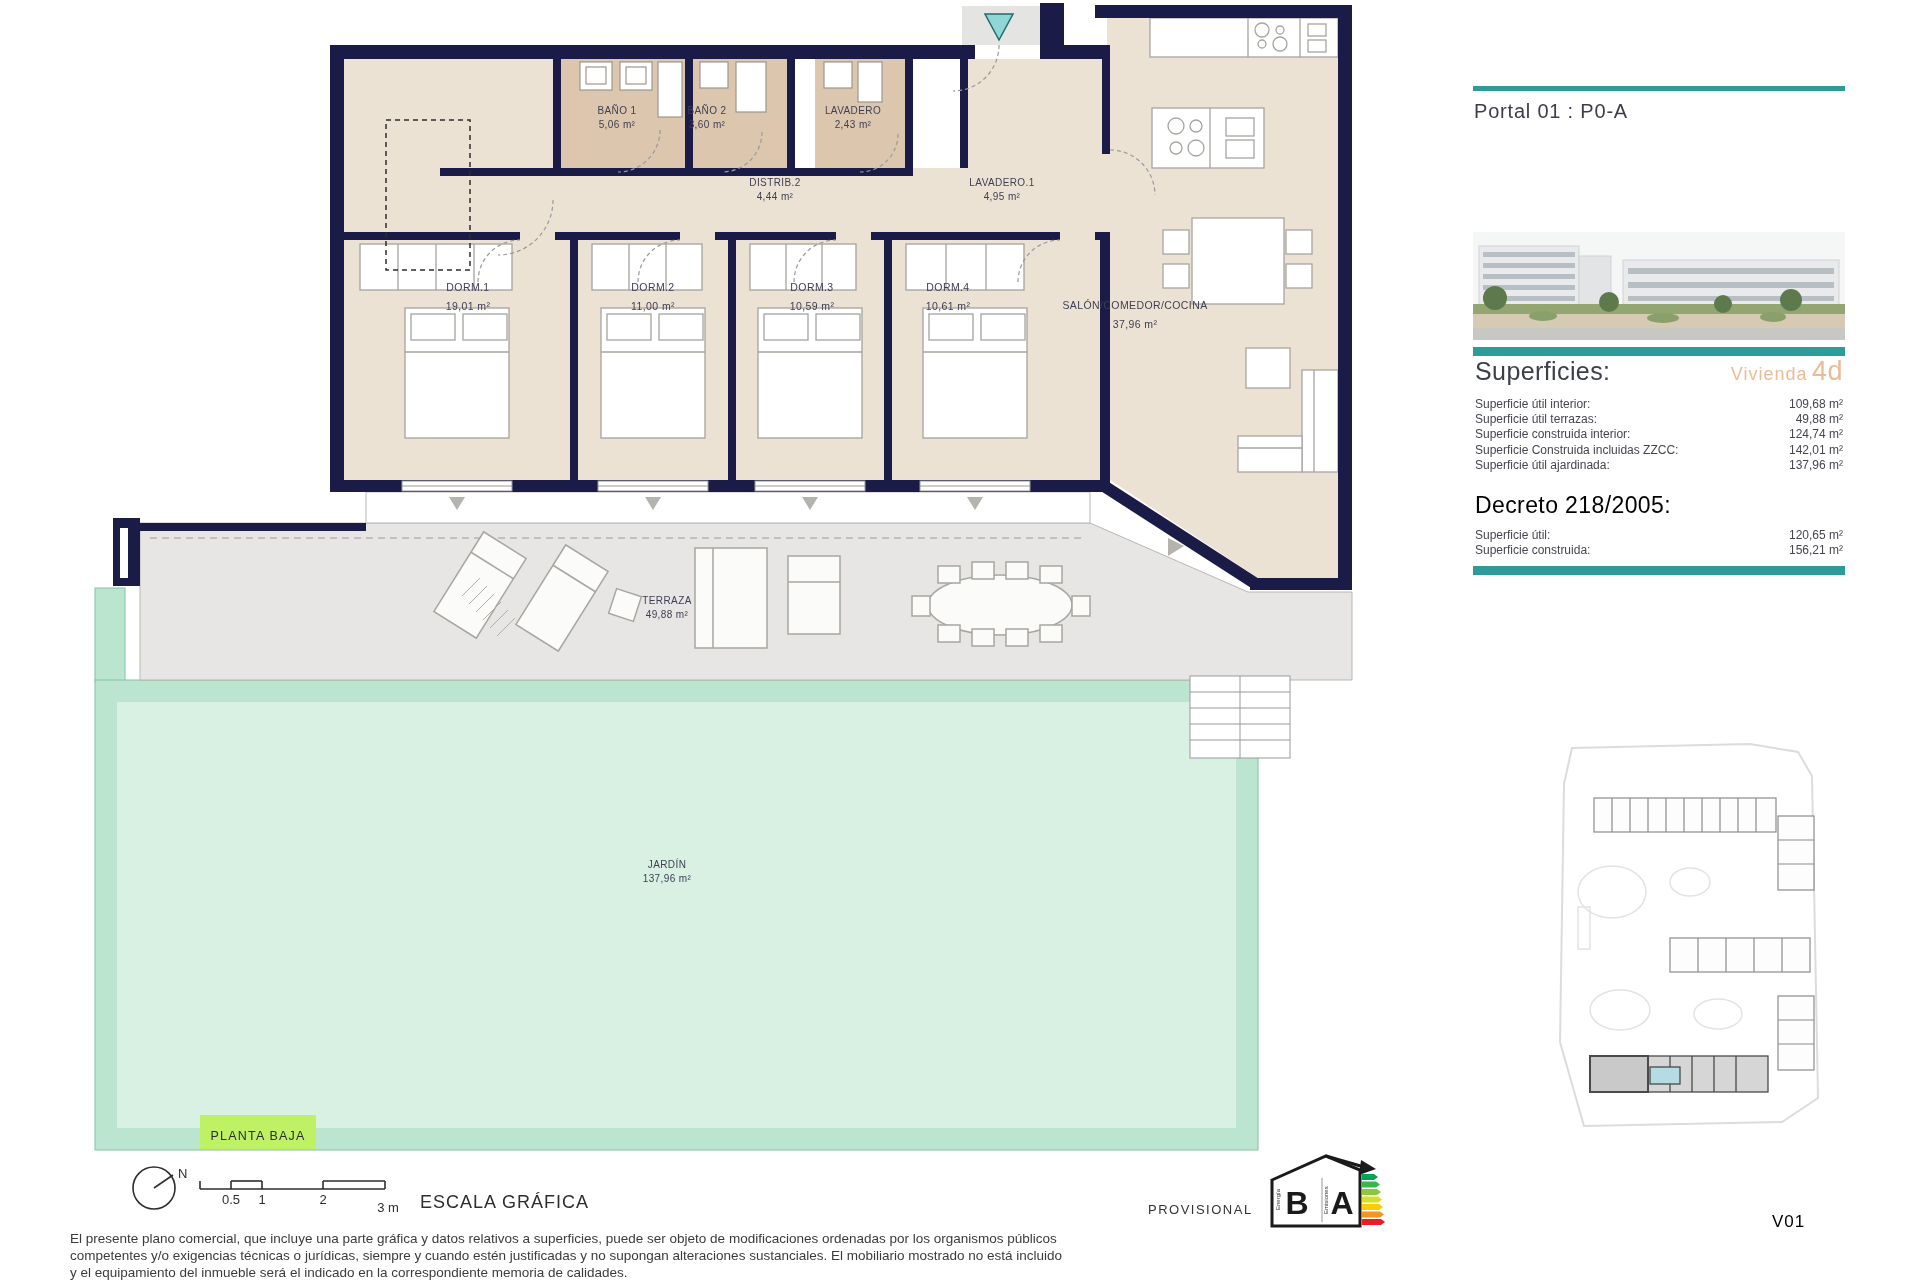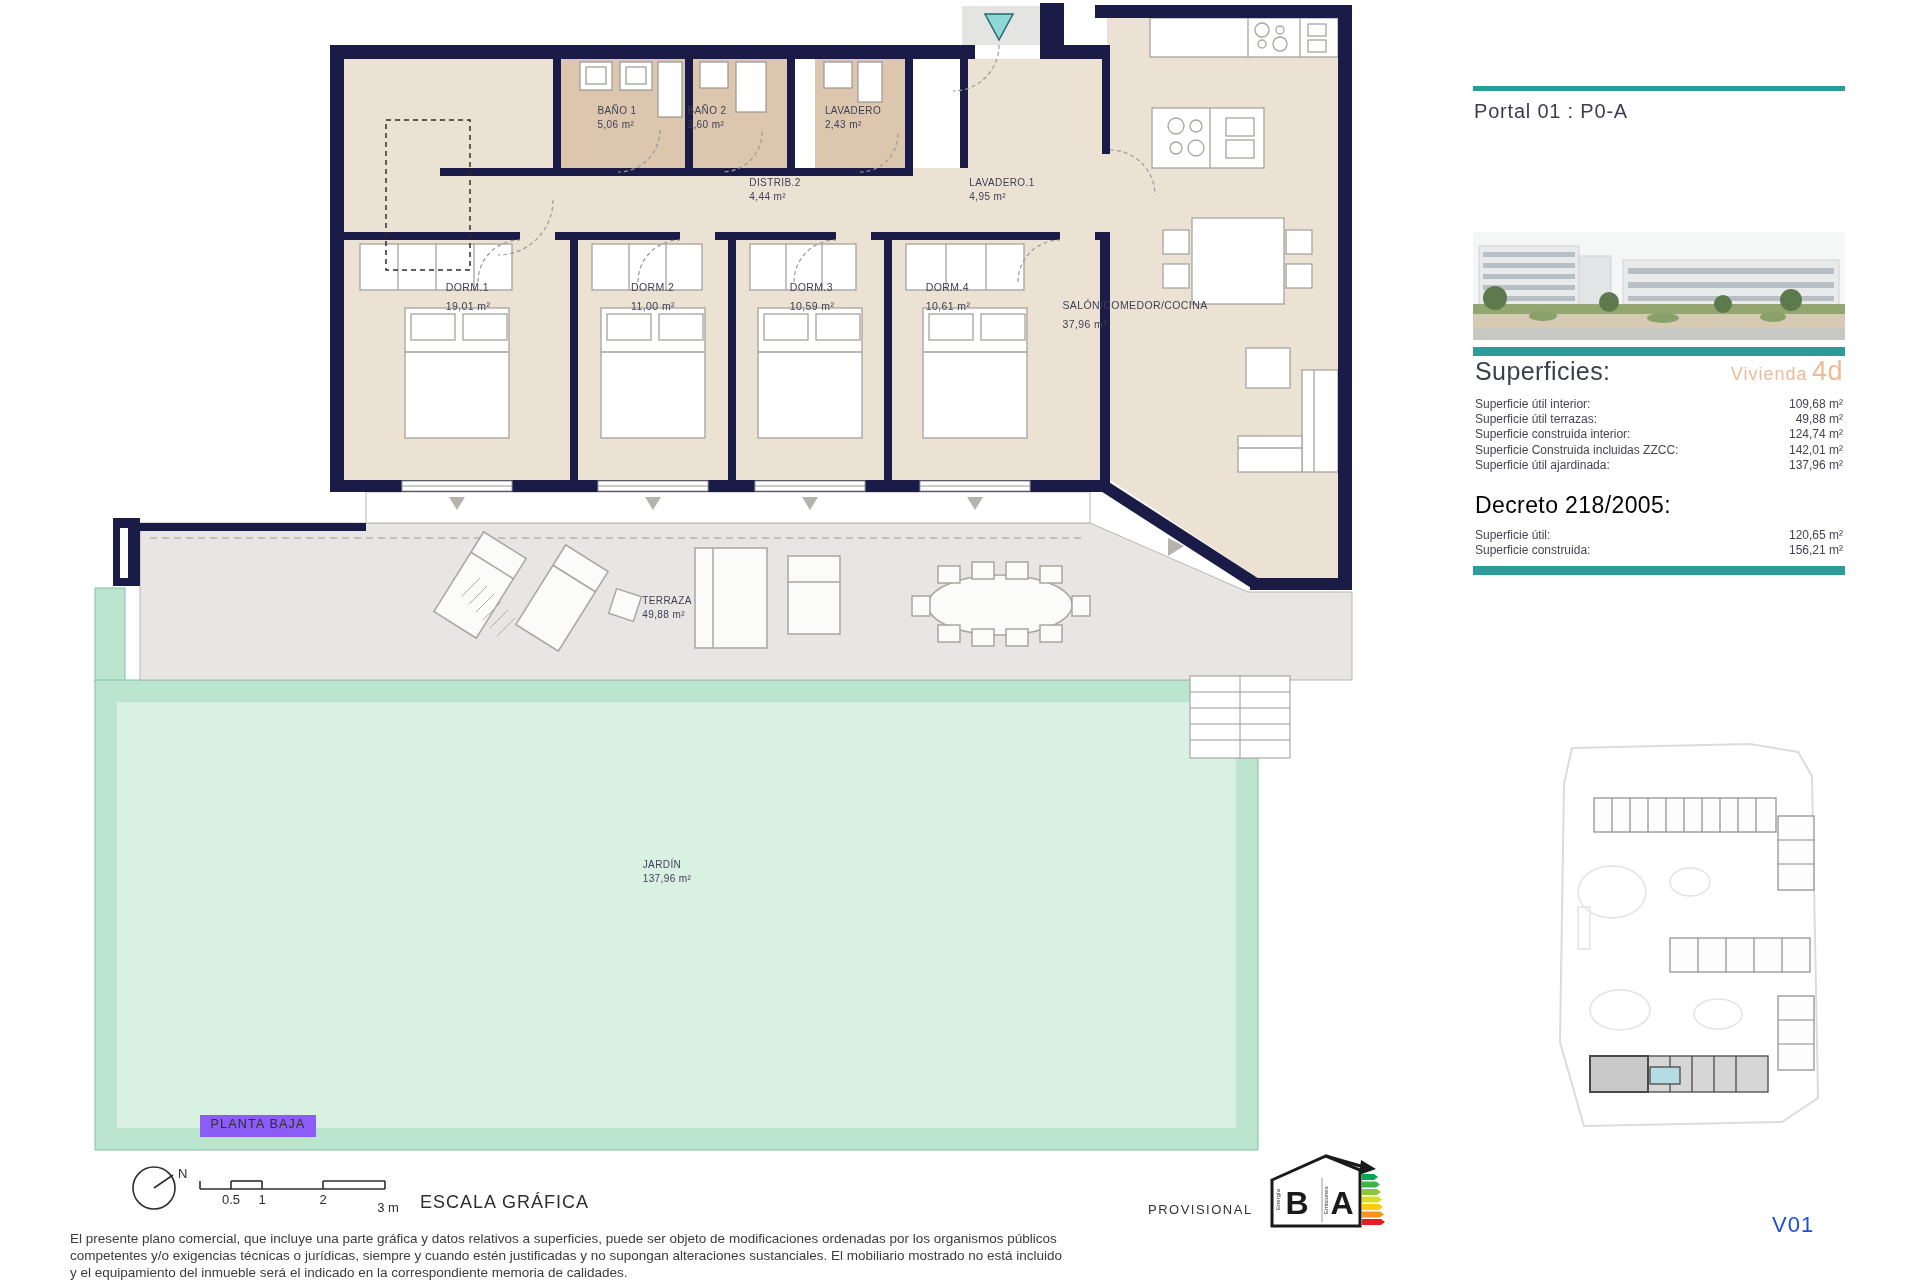--- a/index.html
+++ b/index.html
@@ -1,38 +1,38 @@
 <!DOCTYPE html>
 <html><head>
 <meta charset="utf-8">
 <style>
   html,body{margin:0;padding:0}
   body{width:1920px;height:1280px;position:relative;background:#fff;overflow:hidden;
        font-family:"Liberation Sans",sans-serif;color:#3e3e54}
   .abs{position:absolute}
-  .room-label{position:absolute;transform:translateX(-50%);font-size:10px;
+  .room-label{position:absolute;transform:translateX(-50%);text-align:center;font-size:10px;
       line-height:14px;letter-spacing:.4px;color:#3e3e54;white-space:nowrap}
   .room-label.lg{line-height:19px;font-size:10.5px}
-  .chip{background:#8b5cf6;text-align:center;font-size:12.5px;letter-spacing:1.2px;color:#2e2e2e;
-      padding-top:2px}
+  .chip{background:#bef264;text-align:center;font-size:12.5px;letter-spacing:1.2px;color:#2e2e2e;
+      padding-top:14px}
   .tealbar{background:#2d9b99}
   .portal{font-size:20px;letter-spacing:.8px;color:#3d3d4b}
   .sup-head{display:flex;justify-content:space-between;align-items:center}
   .sup-title{font-size:25px;letter-spacing:.4px;color:#3a3f4a}
   .viv{color:#ecbb95}
   .viv .v1{font-size:18px;letter-spacing:1px}
   .viv .v2{font-size:27px;font-weight:normal;letter-spacing:.5px}
   .srow{display:flex;justify-content:space-between;font-size:12px;line-height:15.2px;color:#45454f}
   .srow .val{text-align:left}
   .dec-title{font-size:23px;letter-spacing:.4px;color:#000000}
   .scale-tick{position:absolute;transform:translateX(-50%);font-size:13px;color:#2e2e2e}
   .scale-cap{position:absolute;font-size:18px;letter-spacing:1px;color:#2e2e2e}
   .disc{position:absolute;left:70px;width:1580px;font-size:13.5px;line-height:17px;color:#3b3b3b}
   .prov{font-size:13px;letter-spacing:1.5px;color:#333}
-  .v01{font-size:22px;letter-spacing:1px;color:#1d4ed8}
+  .v01{font-size:17px;letter-spacing:1px;color:#000000}
   .nlab{font-size:13px;color:#2e2e2e}
 </style>
 </head>
 <body>
 
 <svg class="abs" style="left:0;top:0" width="1470" height="1280" viewBox="0 0 1470 1280">
 
   <g>
     <rect x="95" y="588" width="30" height="94" fill="#bce5cf" stroke="#84c2a5" stroke-width="1"></rect>
     <rect x="95" y="680" width="1163" height="470" fill="#bce5cf" stroke="#84c2a5" stroke-width="1"></rect>

